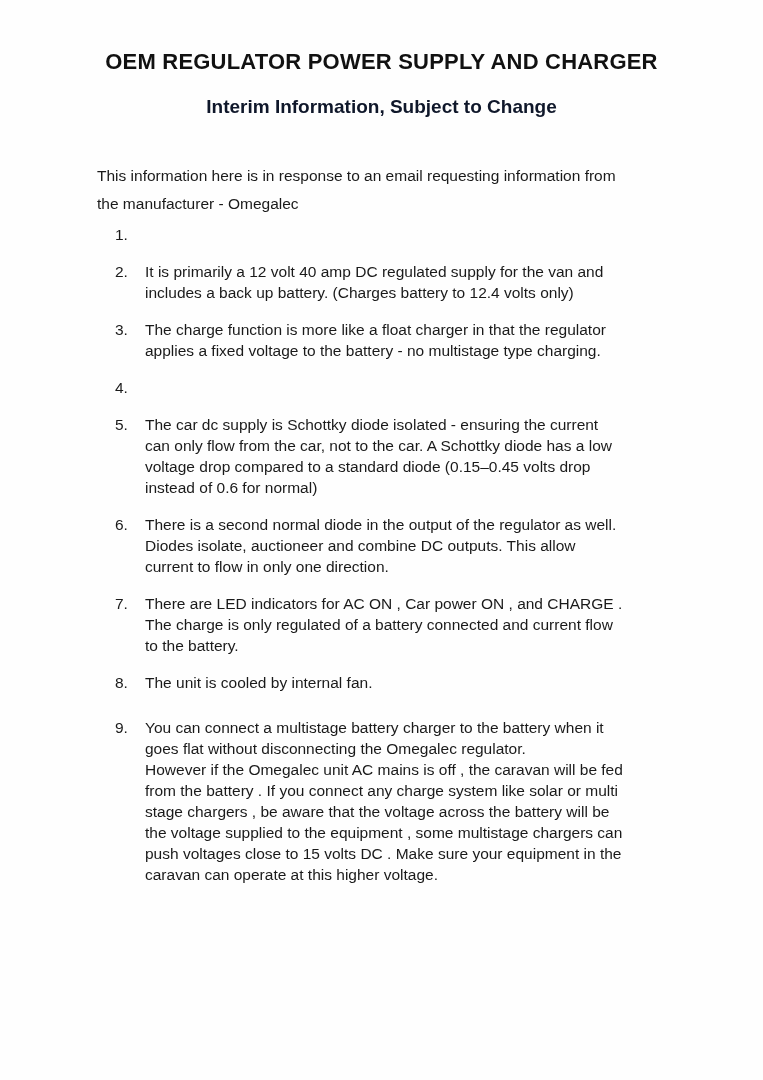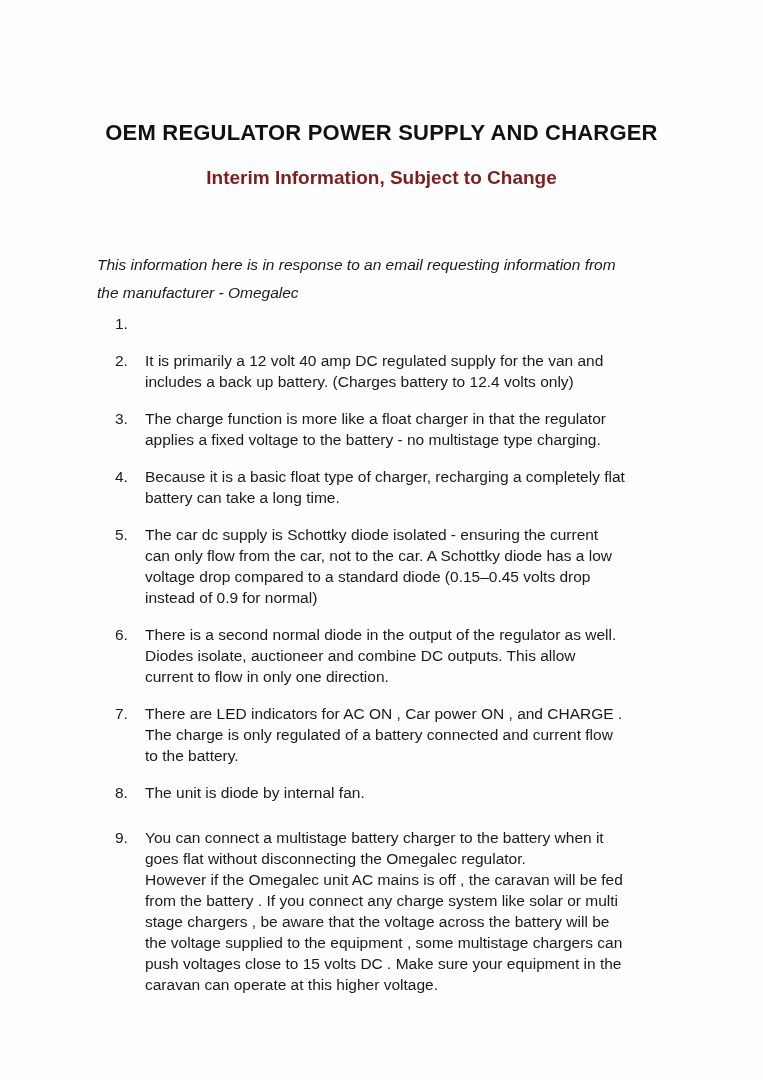--- a/index.html
+++ b/index.html
@@ -6,21 +6,21 @@
     margin: 0;
     padding: 0;
     background: #ffffff;
   }
   .page {
     position: relative;
     width: 763px;
     height: 1080px;
     background: #fefefe;
     box-sizing: border-box;
-    padding-top: 120px;
+    padding-top: 49px;
     font-family: "Liberation Sans", "DejaVu Sans", sans-serif;
     color: #1a1a1a;
     overflow: hidden;
   }
   .doc-title {
     margin: 0;
     text-align: center;
     font-size: 22px;
     line-height: 26px;
     font-weight: bold;
@@ -28,25 +28,24 @@
     color: #111111;
   }
   .doc-subtitle {
     margin: 20px 0 0 0;
     text-align: center;
     font-size: 19px;
     line-height: 23px;
     font-weight: bold;
   }
   .intro {
-    margin: 62px 60px 0 97px;
+    margin: 44px 60px 0 97px;
     font-size: 15.5px;
     line-height: 28px;
     white-space: pre-line;
-    font-style: italic;
   }
   .numbered-list {
     margin: 6px 0 0 115px;
   }
   .item {
     display: flex;
     align-items: flex-start;
     margin-bottom: 16px;
     font-size: 15.5px;
     line-height: 21px;
@@ -63,21 +62,21 @@
     margin-top: 24px;
   }
 </style>
 </head>
 <body>
 
 <div class="page" style="background: rgb(254, 254, 254); color: rgb(26, 26, 26);">
 
   <h1 class="doc-title">OEM REGULATOR POWER SUPPLY AND CHARGER</h1>
 
-  <h2 class="doc-subtitle" style="color: #7f1d1d;">Interim Information, Subject to Change</h2>
+  <h2 class="doc-subtitle" style="color: #0f172a;">Interim Information, Subject to Change</h2>
 
   <p class="intro">This information here is in response to an email requesting information from
 the manufacturer - Omegalec</p>
 
   <div class="numbered-list">
 
     <div class="item">
       <span class="num">1.</span>
     </div>
 
@@ -88,49 +87,47 @@
     </div>
 
     <div class="item">
       <span class="num">3.</span>
       <span class="txt">The charge function is more like a float charger in that the regulator
 applies a fixed voltage to the battery - no multistage type charging.</span>
     </div>
 
     <div class="item">
       <span class="num">4.</span>
-      <span class="txt">Because it is a basic float type of charger, recharging a completely flat
-battery can take a long time.</span>
     </div>
 
     <div class="item">
       <span class="num">5.</span>
       <span class="txt">The car dc supply is Schottky diode isolated - ensuring the current
 can only flow from the car, not to the car. A Schottky diode has a low
 voltage drop compared to a standard diode (0.15–0.45 volts drop
-instead of 0.9 for normal)</span>
+instead of 0.6 for normal)</span>
     </div>
 
     <div class="item">
       <span class="num">6.</span>
       <span class="txt">There is a second normal diode in the output of the regulator as well.
 Diodes isolate, auctioneer and combine DC outputs. This allow
 current to flow in only one direction.</span>
     </div>
 
     <div class="item">
       <span class="num">7.</span>
       <span class="txt">There are LED indicators for AC ON , Car power ON , and CHARGE .
 The charge is only regulated of a battery connected and current flow
 to the battery.</span>
     </div>
 
     <div class="item">
       <span class="num">8.</span>
-      <span class="txt">The unit is diode by internal fan.</span>
+      <span class="txt">The unit is cooled by internal fan.</span>
     </div>
 
     <div class="item extra-gap">
       <span class="num">9.</span>
       <span class="txt">You can connect a multistage battery charger to the battery when it
 goes flat without disconnecting the Omegalec regulator.
 However if the Omegalec unit AC mains is off , the caravan will be fed
 from the battery . If you connect any charge system like solar or multi
 stage chargers , be aware that the voltage across the battery will be
 the voltage supplied to the equipment , some multistage chargers can

